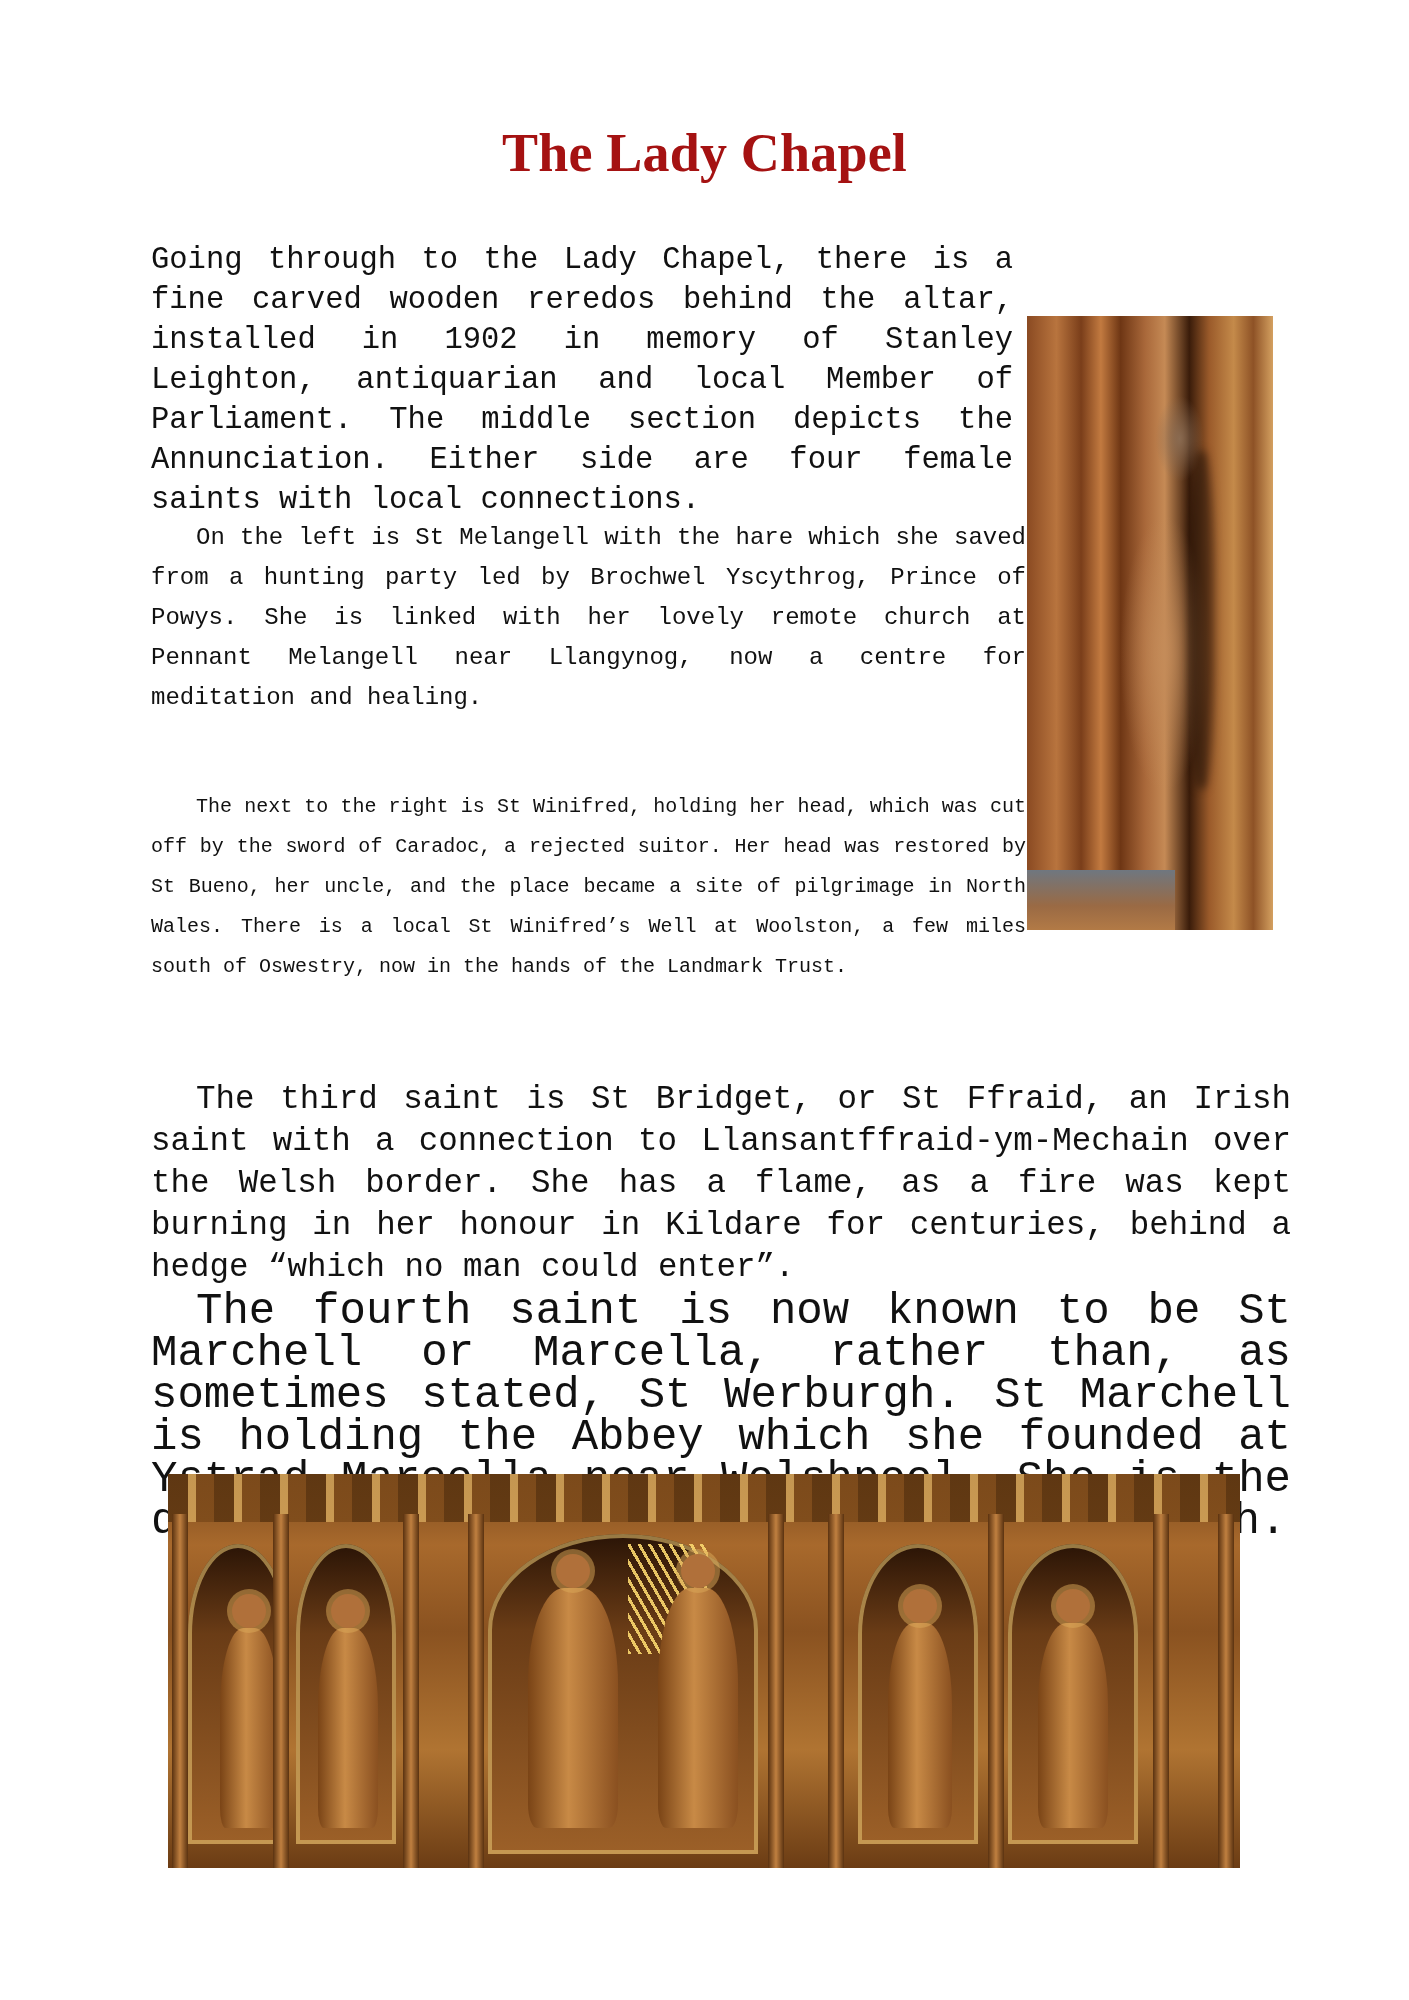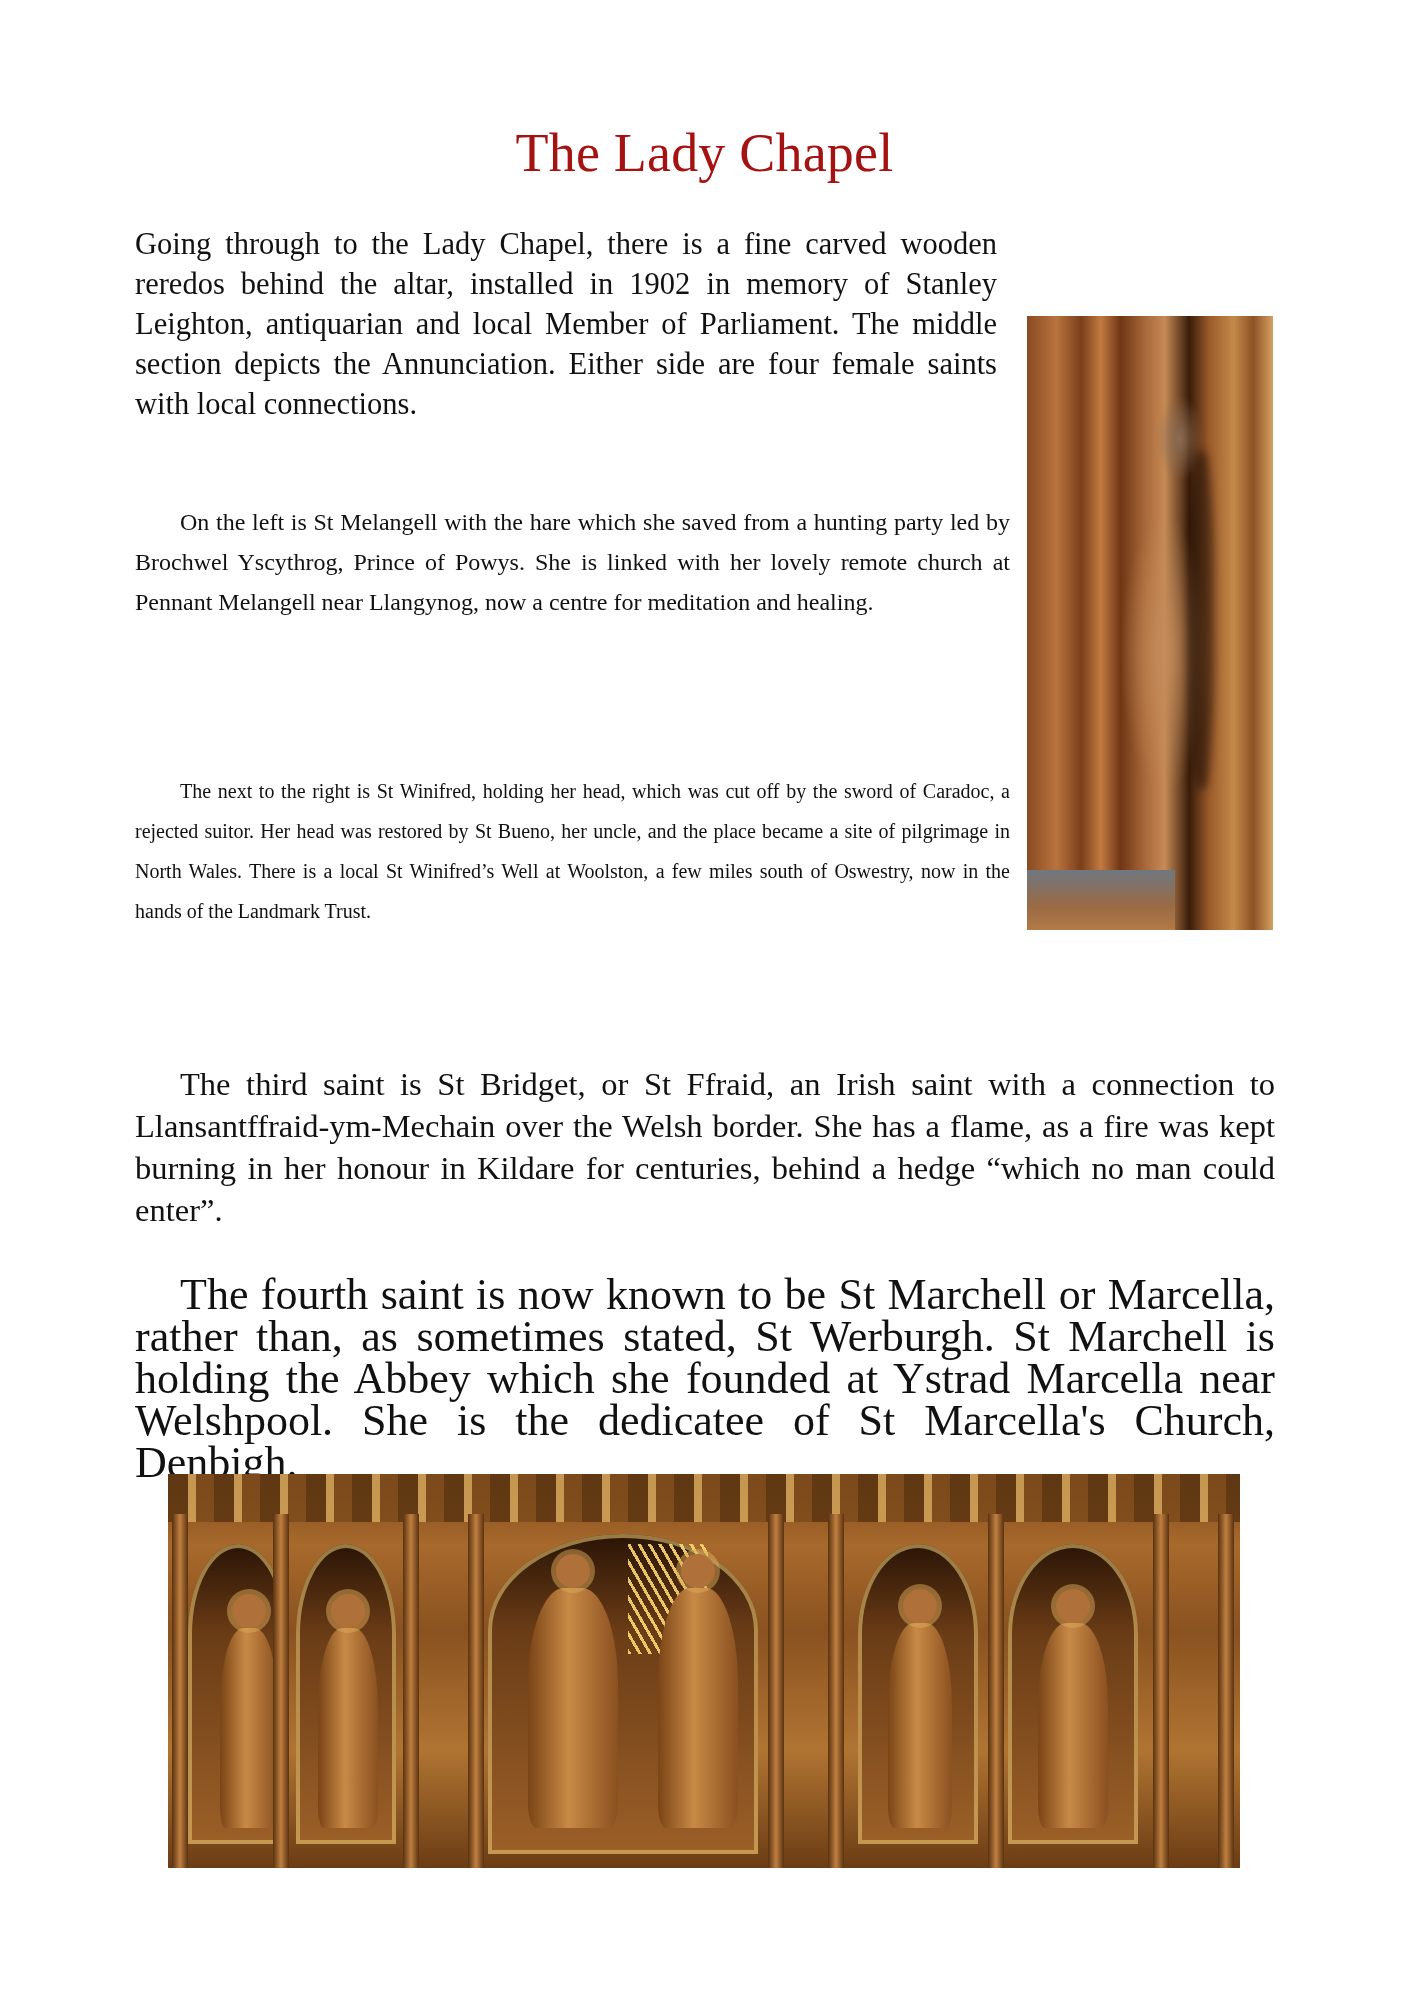--- a/index.html
+++ b/index.html
@@ -1,22 +1,22 @@
 <!DOCTYPE html>
 <html><head>
 <meta charset="utf-8">
 <style>
   html, body { margin: 0; padding: 0; background: #ffffff; }
   body { width: 1409px; height: 2000px; position: relative; overflow: hidden;
          font-family: "DejaVu Serif", "Liberation Serif", serif; color: #111111; }
   .title { position: absolute; top: 122px; left: 0; width: 1409px; text-align: center;
            font-family: "Liberation Serif", "DejaVu Serif", serif; font-size: 54px;
-           color: #a51212; font-weight: normal; margin: 0; letter-spacing: 0.2px; }
-  .para { position: absolute; left: 135px; margin: 0; font-size: 29px; line-height: 40px;
-          text-align: justify; text-align-last: left; font-family: Liberation Serif, serif; }
+           color: #a51212; font-weight: bold; margin: 0; letter-spacing: 0.2px; }
+  .para { position: absolute; left: 135px; margin: 16px; font-size: 29px; line-height: 40px;
+          text-align: justify; text-align-last: left; font-family: Liberation Mono, monospace; }
   .para.indent { text-indent: 45px; }
   #p1 { top: 224px; width: 862px; font-size: 30.5px; }
   #p2 { top: 502px; width: 875px; font-size: 24px; }
   #p3 { top: 771px; width: 875px; font-size: 20px; }
   #p4 { top: 1063px; width: 1140px; font-size: 32.5px; line-height: 42px; }
   #p5 { top: 1274px; width: 1140px; font-size: 44px; line-height: 42px; }
 
   .photo { position: absolute; overflow: hidden; }
   #hare-photo { left: 1027px; top: 316px; width: 246px; height: 614px;
     background:

